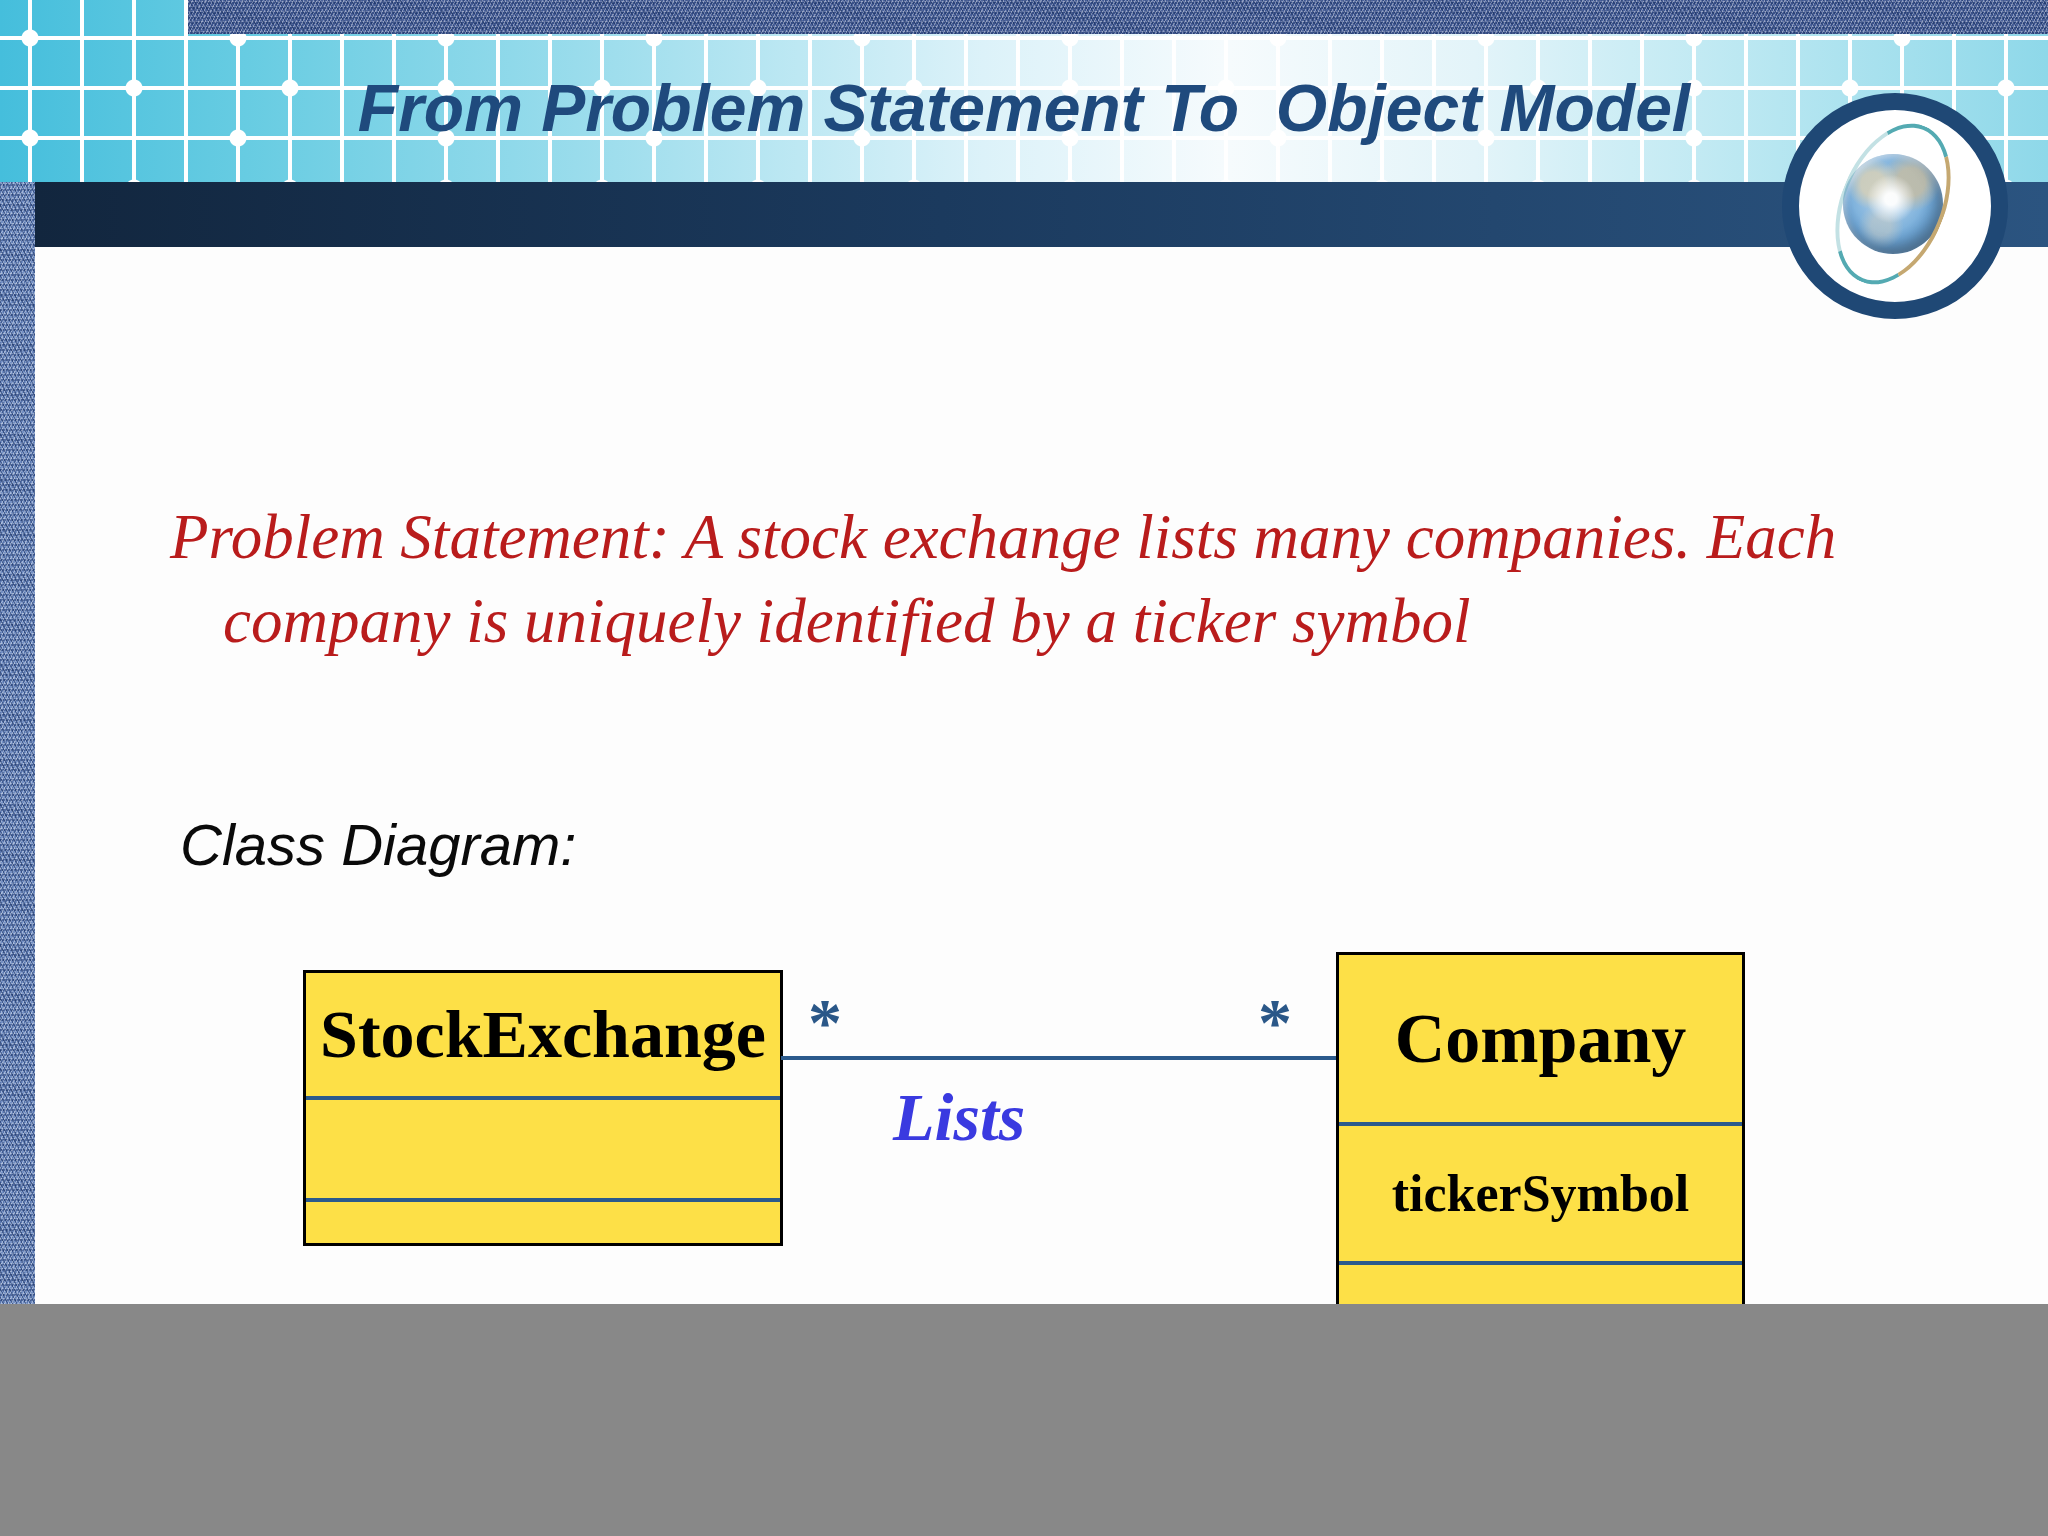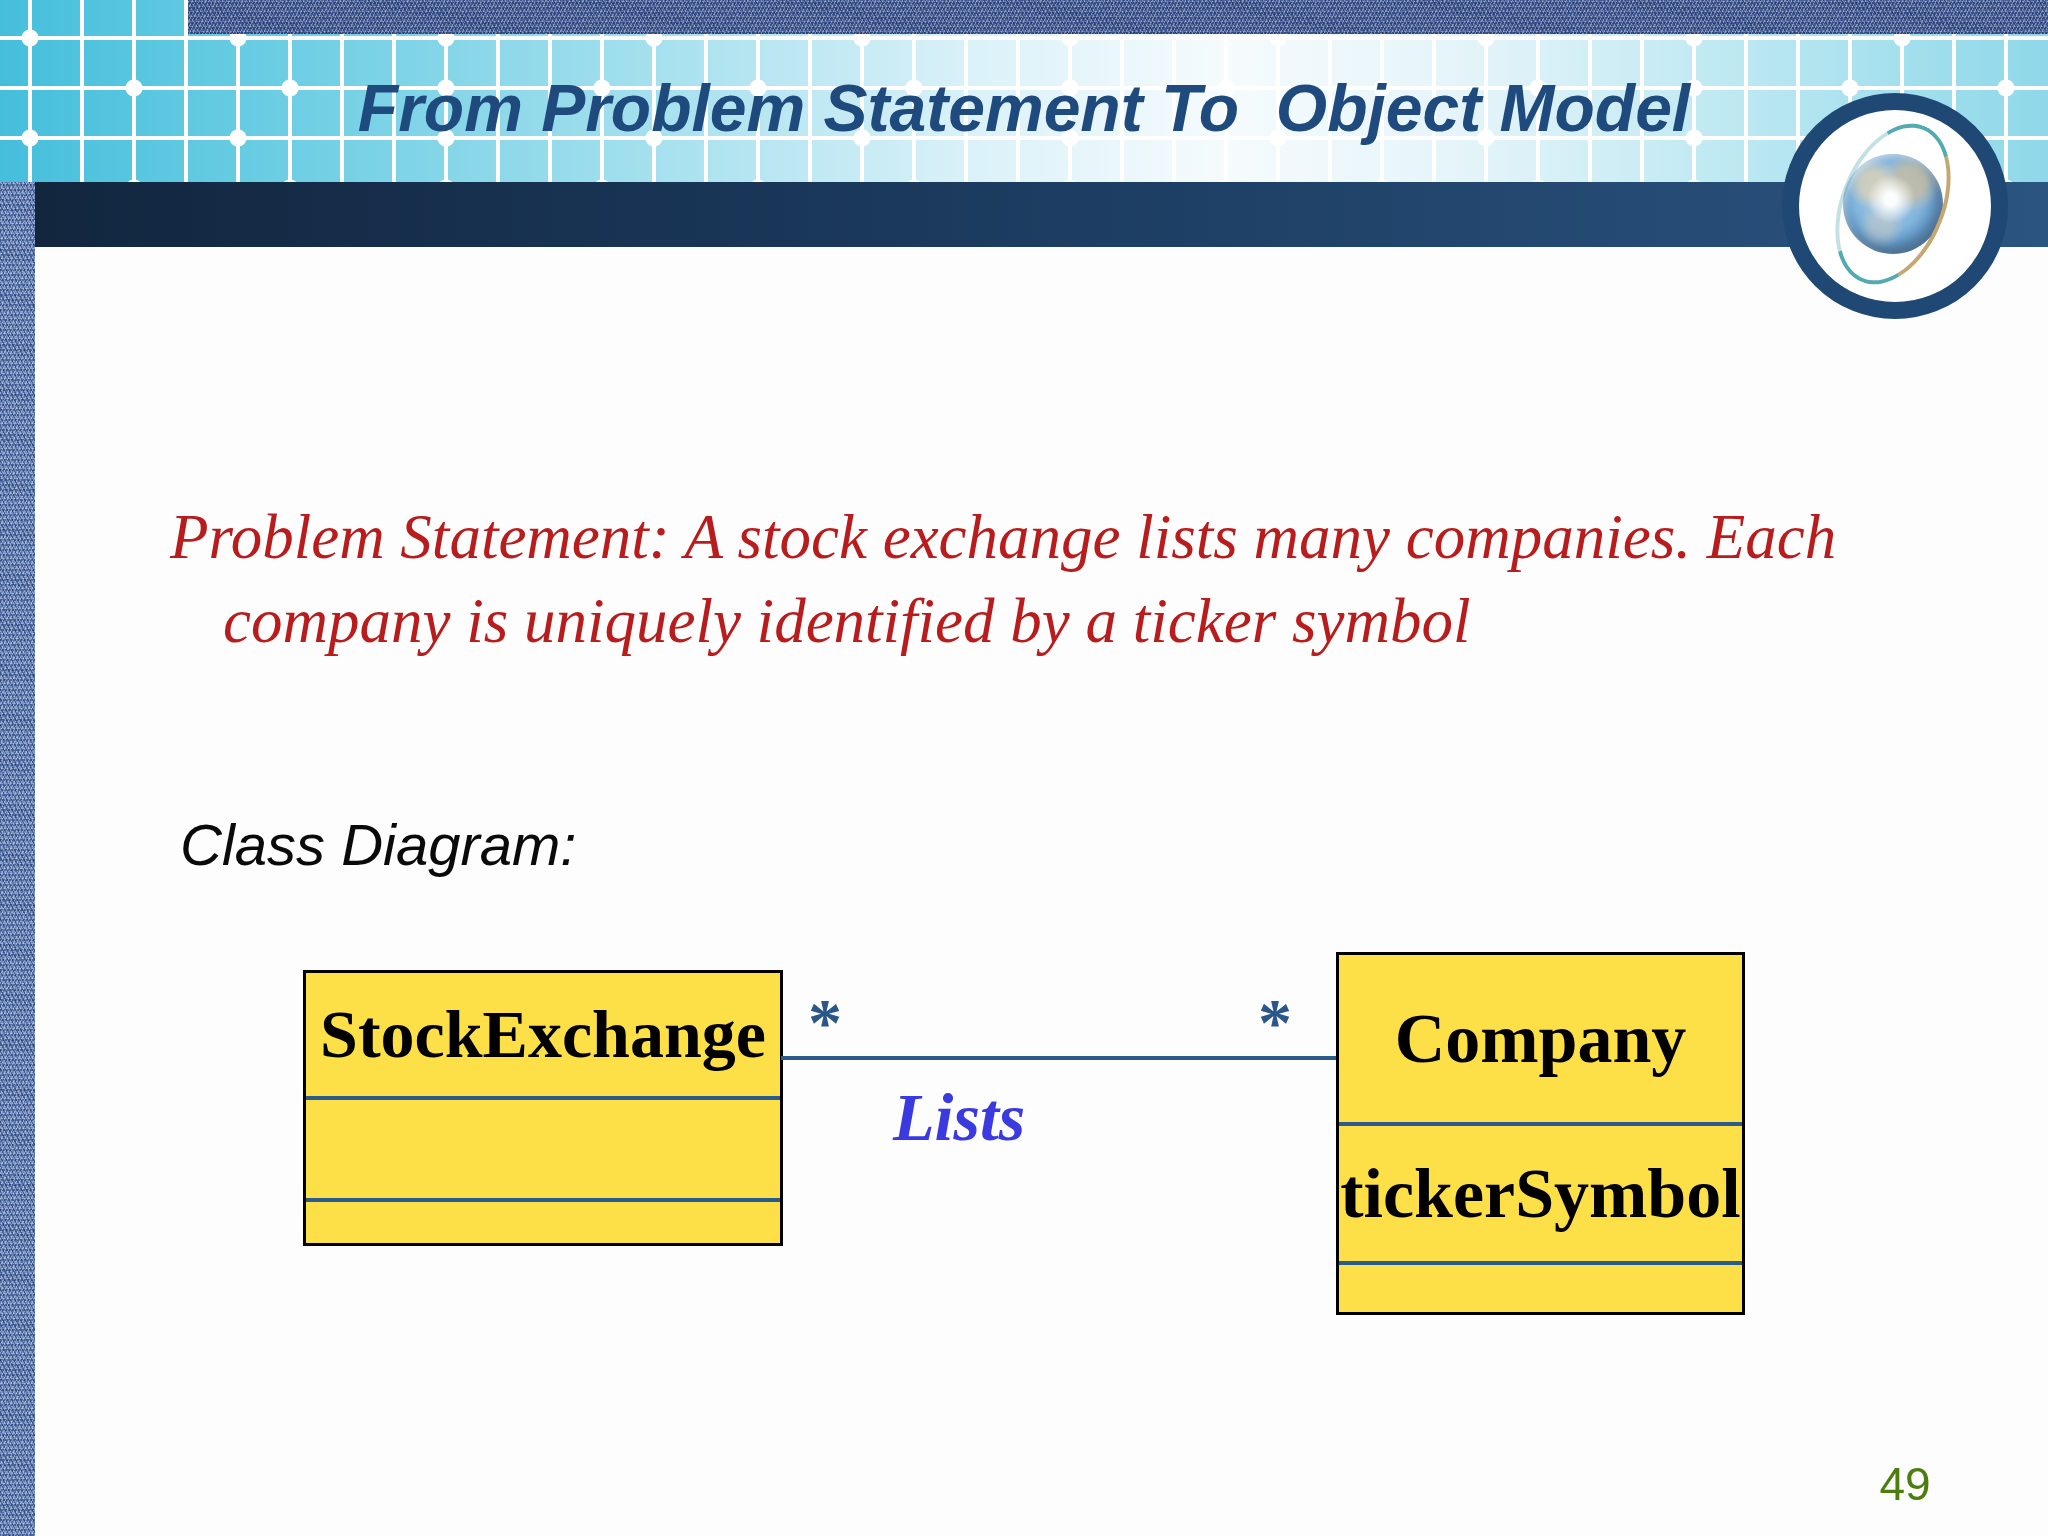--- a/index.html
+++ b/index.html
@@ -1,17 +1,17 @@
 <!DOCTYPE html>
 <html><head>
 <meta charset="utf-8">
 <style>
   html,body{margin:0;padding:0;background:#888;}
   .slide{
-    position:relative;width:2048px;height:1536px;overflow:hidden;
+    position:relative;width:2048px;height:1304px;overflow:hidden;
     background:#fdfdfd;font-family:"Liberation Sans",sans-serif;
   }
   
   .grid-band{
     position:absolute;left:0;top:0;width:2048px;height:182px;
     background-image:
       radial-gradient(circle, #fff 0 8px, rgba(255,255,255,0) 9px),
       radial-gradient(circle, #fff 0 8px, rgba(255,255,255,0) 9px),
       repeating-linear-gradient(90deg, rgba(0,0,0,0) 0 28px, #fff 28px 32px, rgba(0,0,0,0) 32px 52px),
       repeating-linear-gradient(180deg, rgba(0,0,0,0) 0 36px, #fff 36px 40px, rgba(0,0,0,0) 40px 50px),
@@ -80,21 +80,21 @@
   .uml-name,.uml-attrs,.uml-ops{
     display:flex;align-items:center;justify-content:center;
     font-family:"Liberation Serif",serif;font-weight:bold;color:#000;
     white-space:nowrap;overflow:hidden;
   }
   .uml-attrs,.uml-ops{border-top:4px solid #2b5a8c;}
   .uml-se .uml-name{height:123px;font-size:68px;}
   .uml-se .uml-attrs{height:98px;}
   .uml-se .uml-ops{flex:1;}
   .uml-co .uml-name{height:167px;font-size:70px;}
-  .uml-co .uml-attrs{height:135px;font-size:70px;}
+  .uml-co .uml-attrs{height:135px;font-size:52px;}
   .uml-co .uml-ops{flex:1;}
   .assoc-line{position:absolute;left:781px;top:1056px;width:555px;height:4px;background:#2b5a8c;}
   .mult{
     position:absolute;font-family:"Liberation Serif",serif;font-weight:bold;
     font-size:68px;line-height:1;color:#2a5788;
   }
   .mult-left{left:808px;top:988px;}
   .mult-right{left:1258px;top:988px;}
   .assoc-label{
     position:absolute;left:893px;top:1078px;width:300px;text-align:left;

